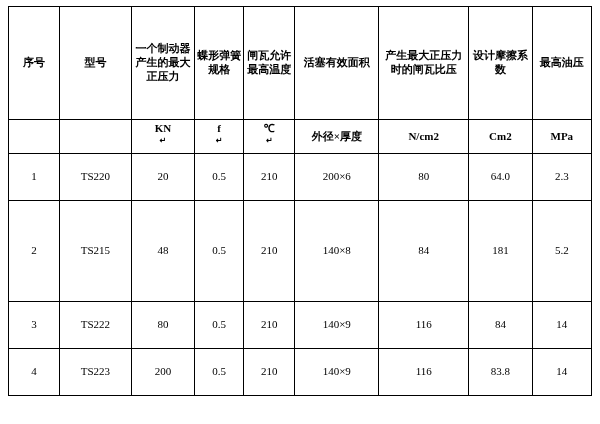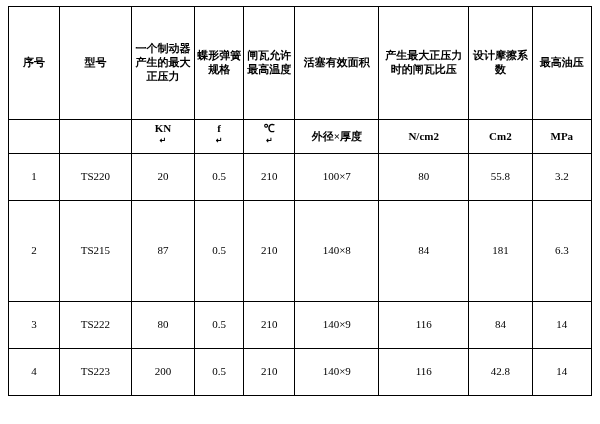--- a/index.html
+++ b/index.html
@@ -151,60 +151,60 @@
         <td>
             <span class="cell-inner">20</span>
           </td>
         <td>
             <span class="cell-inner">0.5</span>
           </td>
         <td>
             <span class="cell-inner">210</span>
           </td>
         <td>
-            <span class="cell-inner">100×7</span>
+            <span class="cell-inner">200×6</span>
           </td>
         <td>
             <span class="cell-inner">80</span>
           </td>
         <td>
-            <span class="cell-inner">55.8</span>
-          </td>
-        <td>
-            <span class="cell-inner">3.2</span>
+            <span class="cell-inner">64.0</span>
+          </td>
+        <td>
+            <span class="cell-inner">2.3</span>
           </td>
       </tr>
 
       <tr class="row-2">
         <td>
             <span class="cell-inner">2</span>
           </td>
         <td>
             <span class="cell-inner">TS215</span>
           </td>
         <td>
-            <span class="cell-inner">87</span>
+            <span class="cell-inner">48</span>
           </td>
         <td>
             <span class="cell-inner">0.5</span>
           </td>
         <td>
             <span class="cell-inner">210</span>
           </td>
         <td>
             <span class="cell-inner">140×8</span>
           </td>
         <td>
             <span class="cell-inner">84</span>
           </td>
         <td>
             <span class="cell-inner">181</span>
           </td>
         <td>
-            <span class="cell-inner">6.3</span>
+            <span class="cell-inner">5.2</span>
           </td>
       </tr>
 
       <tr class="row-3">
         <td>
             <span class="cell-inner">3</span>
           </td>
         <td>
             <span class="cell-inner">TS222</span>
           </td>
@@ -247,21 +247,21 @@
         <td>
             <span class="cell-inner">210</span>
           </td>
         <td>
             <span class="cell-inner">140×9</span>
           </td>
         <td>
             <span class="cell-inner">116</span>
           </td>
         <td>
-            <span class="cell-inner">42.8</span>
+            <span class="cell-inner">83.8</span>
           </td>
         <td>
             <span class="cell-inner">14</span>
           </td>
       </tr>
     </tbody>
   </table>
 </div>
 
 </body></html>

